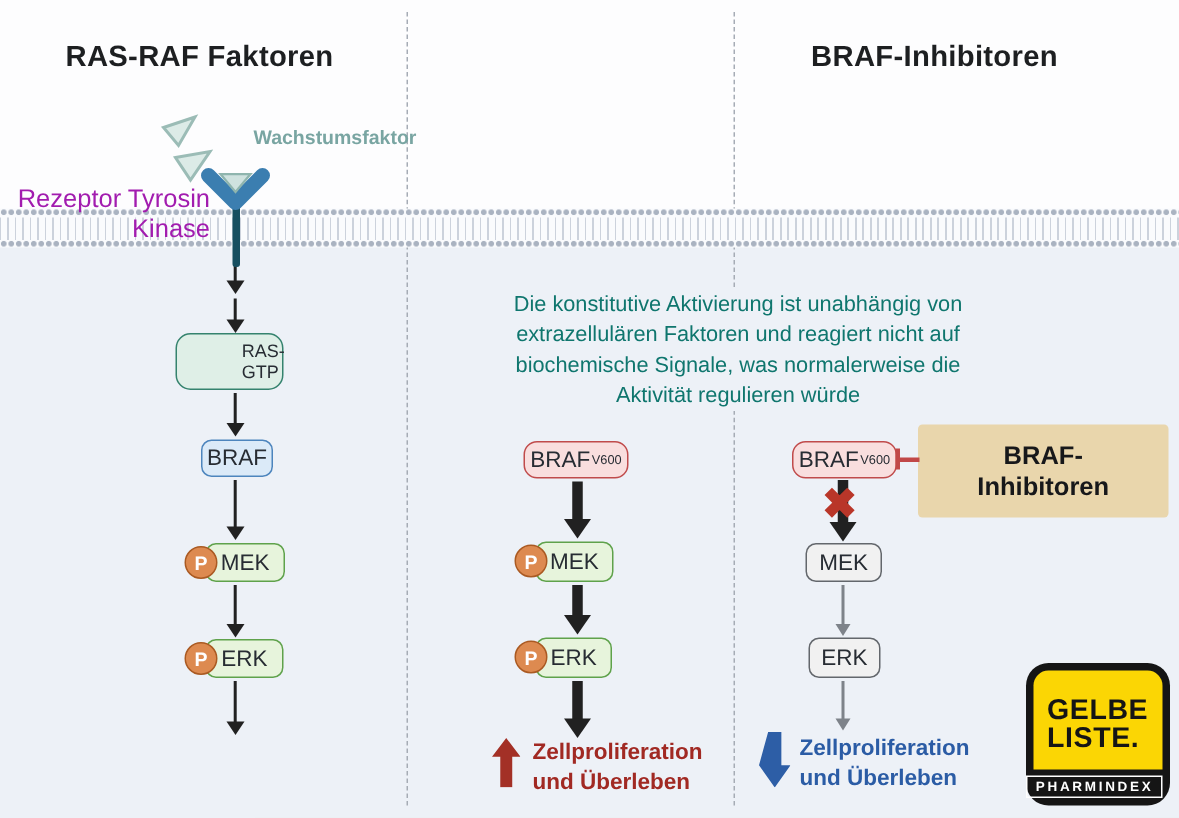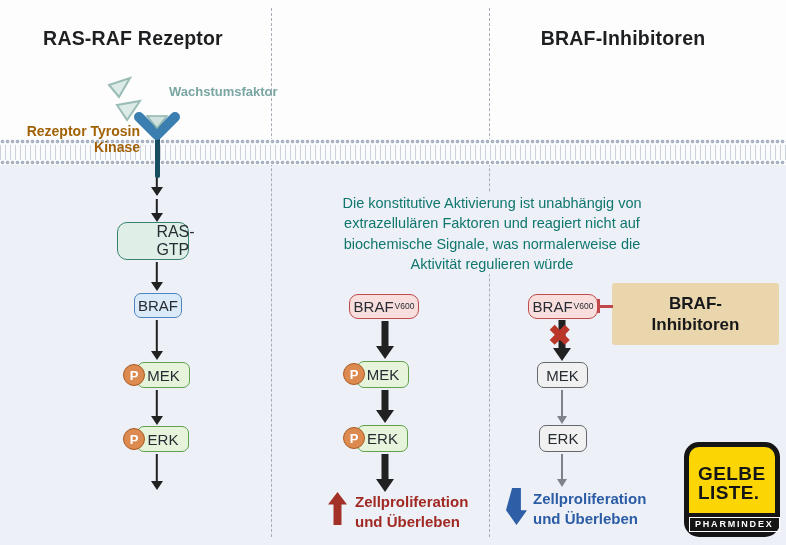--- a/index.html
+++ b/index.html
@@ -19,21 +19,21 @@
     background-position:0 0,0 21px,0 5.5px;
     background-repeat:repeat-x,repeat-x,no-repeat;}
 
   .hdr{top:27px;font-size:19.5px;font-weight:bold;color:#1d1f21;text-align:center;letter-spacing:.2px;}
   .h1{left:20px;width:226px;} .h2{left:290px;width:186px;} .h3{left:520px;width:206px;}
 
   
   .node{display:flex;align-items:center;justify-content:center;border-radius:8px;
         font-size:15px;color:#272c33;border:1.7px solid;background:#fff;box-sizing:border-box;}
   .node sup{font-size:8.5px;margin-left:1px;transform:translateY(-1px);}
-  .mint{background:#dfefe7;border-color:#35836e;border-radius:10px;font-size:16px;padding-left:45px;}
+  .mint{background:#dfefe7;border-color:#35836e;border-radius:10px;font-size:12px;padding-left:45px;}
   .blue{background:#dbeaf8;border-color:#4d85bd;border-radius:7px;}
   .green{background:#e7f4dc;border-color:#5fa24b;border-radius:7px;}
   .pink{background:#f9dede;border-color:#c04b4b;border-radius:9px;}
   .grayn{background:#f1f1f1;border-color:#63676c;border-radius:7px;}
 
   .pbadge{width:22px;height:22px;border-radius:50%;background:#dd8a50;border:1.7px solid #aa5a22;
           color:#fff;font-weight:bold;font-size:13px;display:flex;align-items:center;justify-content:center;
           z-index:5;box-sizing:border-box;}
 
   
@@ -46,52 +46,52 @@
   .arr.gray::after{border-top-color:#7e838a;border-left-width:5px;border-right-width:5px;border-top-width:8px;}
 
   .block-up{clip-path:polygon(50% 0,100% 38%,71% 38%,71% 100%,29% 100%,29% 38%,0 38%);background:#a33026;}
   .block-down{clip-path:polygon(29% 0,71% 0,71% 60%,100% 60%,50% 100%,0 60%);background:#2d5ea6;}
 
   .stem{background:#174f60;border-radius:2px;z-index:3;}
   .tbar{background:#c14848;z-index:4;}
   .redx{color:#b93629;font-size:28px;font-weight:bold;z-index:4;line-height:1;}
 
   .gf-label{font-size:13px;font-weight:bold;color:#79a5a2;margin-left:21px;}
-  .rtk-label{font-size:14px;font-weight:bold;color:#a16207;width:134px;text-align:right;}
+  .rtk-label{font-size:17px;font-weight:normal;color:#a21caf;width:134px;text-align:right;}
 
   .para{width:324px;text-align:center;font-size:14.5px;line-height:1.4;color:#0f766e;background:#edf1f7;z-index:2;}
   .outcome{font-size:15px;font-weight:bold;line-height:1.35;}
   .out-normal{width:200px;text-align:center;color:#22262b;}
   .out-red{width:118px;color:#a12923;}
   .out-blue{width:125px;color:#2b5ca5;}
 
   .tanbox{width:167px;height:62px;background:#e9d6ac;border-radius:3px;display:flex;align-items:center;
           justify-content:center;text-align:center;font-size:17px;font-weight:bold;color:#17181a;
           line-height:1.25;padding:0 28px;box-sizing:border-box;z-index:3;}
 
   
   .logo{left:684px;top:442px;width:96px;height:95px;background:#151515;border-radius:15px;
         box-sizing:border-box;padding:5px 5px 0 5px;z-index:6;}
   .logo-yellow{background:#fbd604;border-radius:10px 10px 0 0;height:66px;box-sizing:border-box;
                padding:17px 0 0 9px;}
   .logo-yellow div{font-size:19px;font-weight:bold;color:#151515;letter-spacing:.4px;line-height:1.02;}
-  .logo-band{height:22px;display:flex;align-items:center;justify-content:flex-start;}
+  .logo-band{height:22px;display:flex;align-items:center;justify-content:flex-end;}
   .logo-band span{border:1px solid #fff;color:#fff;font-size:9px;letter-spacing:1.8px;padding:1.5px 5px;font-weight:bold;}
 </style>
 </head>
 <body>
 
 <div class="canvas">
 
   <div class="abs bg-lower"></div>
   <div class="abs divider" style="left:271px;"></div>
   <div class="abs divider" style="left:489px;"></div>
   <div class="abs membrane"></div>
 
-  <div class="abs hdr h1">RAS-RAF Rezeptor</div>
+  <div class="abs hdr h1">RAS-RAF Faktoren</div>
   <div class="abs hdr h3">BRAF-Inhibitoren</div>
 
   <svg class="abs" style="left:106px;top:76px;" width="42" height="46" viewBox="0 0 42 46">
     <polygon points="3,9 24,2 13,21" fill="#dcebe7" stroke="#9bbcb6" stroke-width="2"></polygon>
     <polygon points="11,29 34,25 21,44" fill="#dcebe7" stroke="#9bbcb6" stroke-width="2"></polygon>
   </svg>
   <div class="abs gf-label" style="left:148px;top:84px;">Wachstumsfaktor</div>
 
   <div class="abs rtk-label" style="left:6px;top:123px;">Rezeptor Tyrosin Kinase</div>
   <svg class="abs" style="left:134px;top:112px;z-index:4;" width="46" height="31" viewBox="0 0 46 31">

